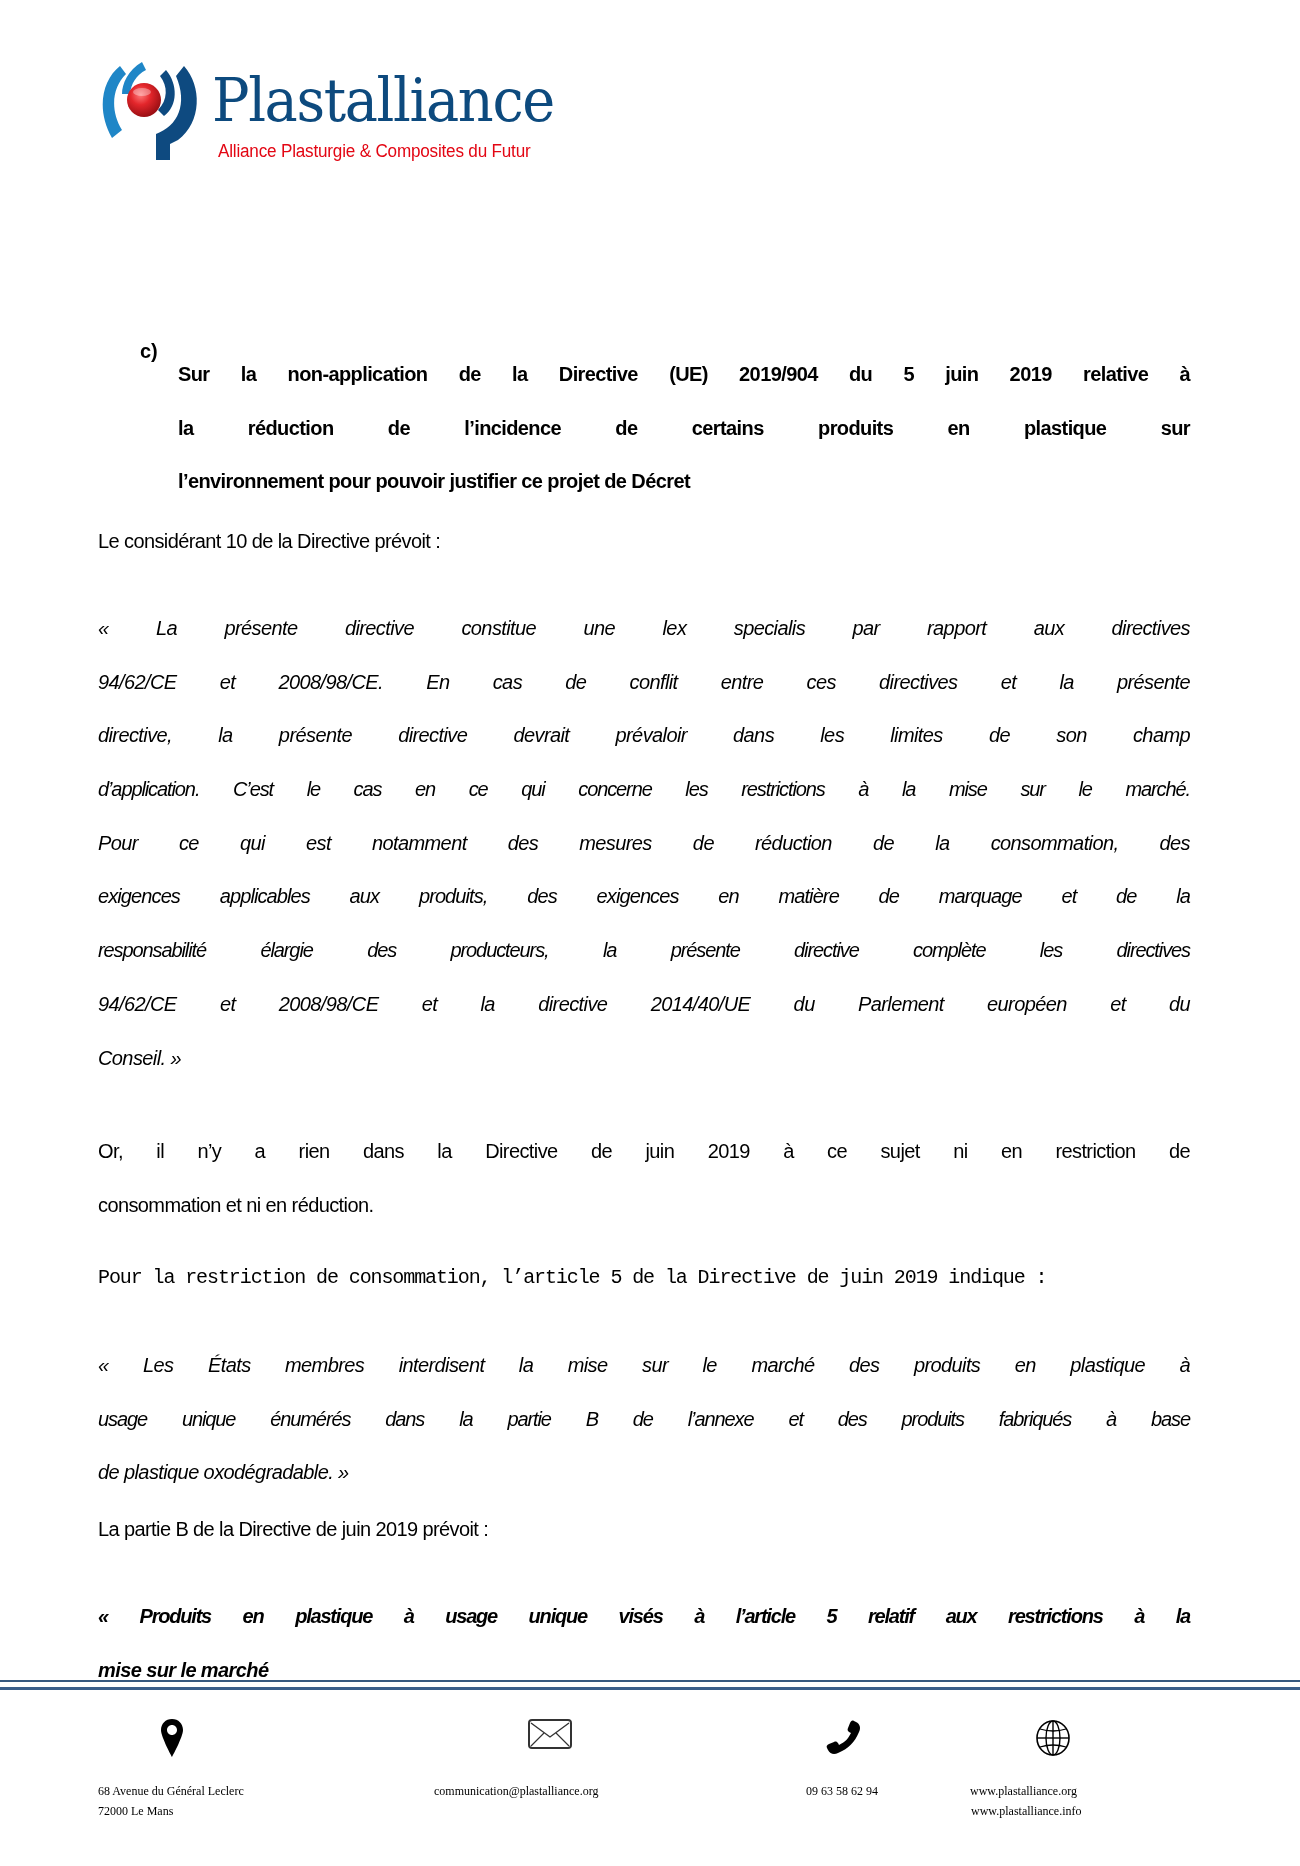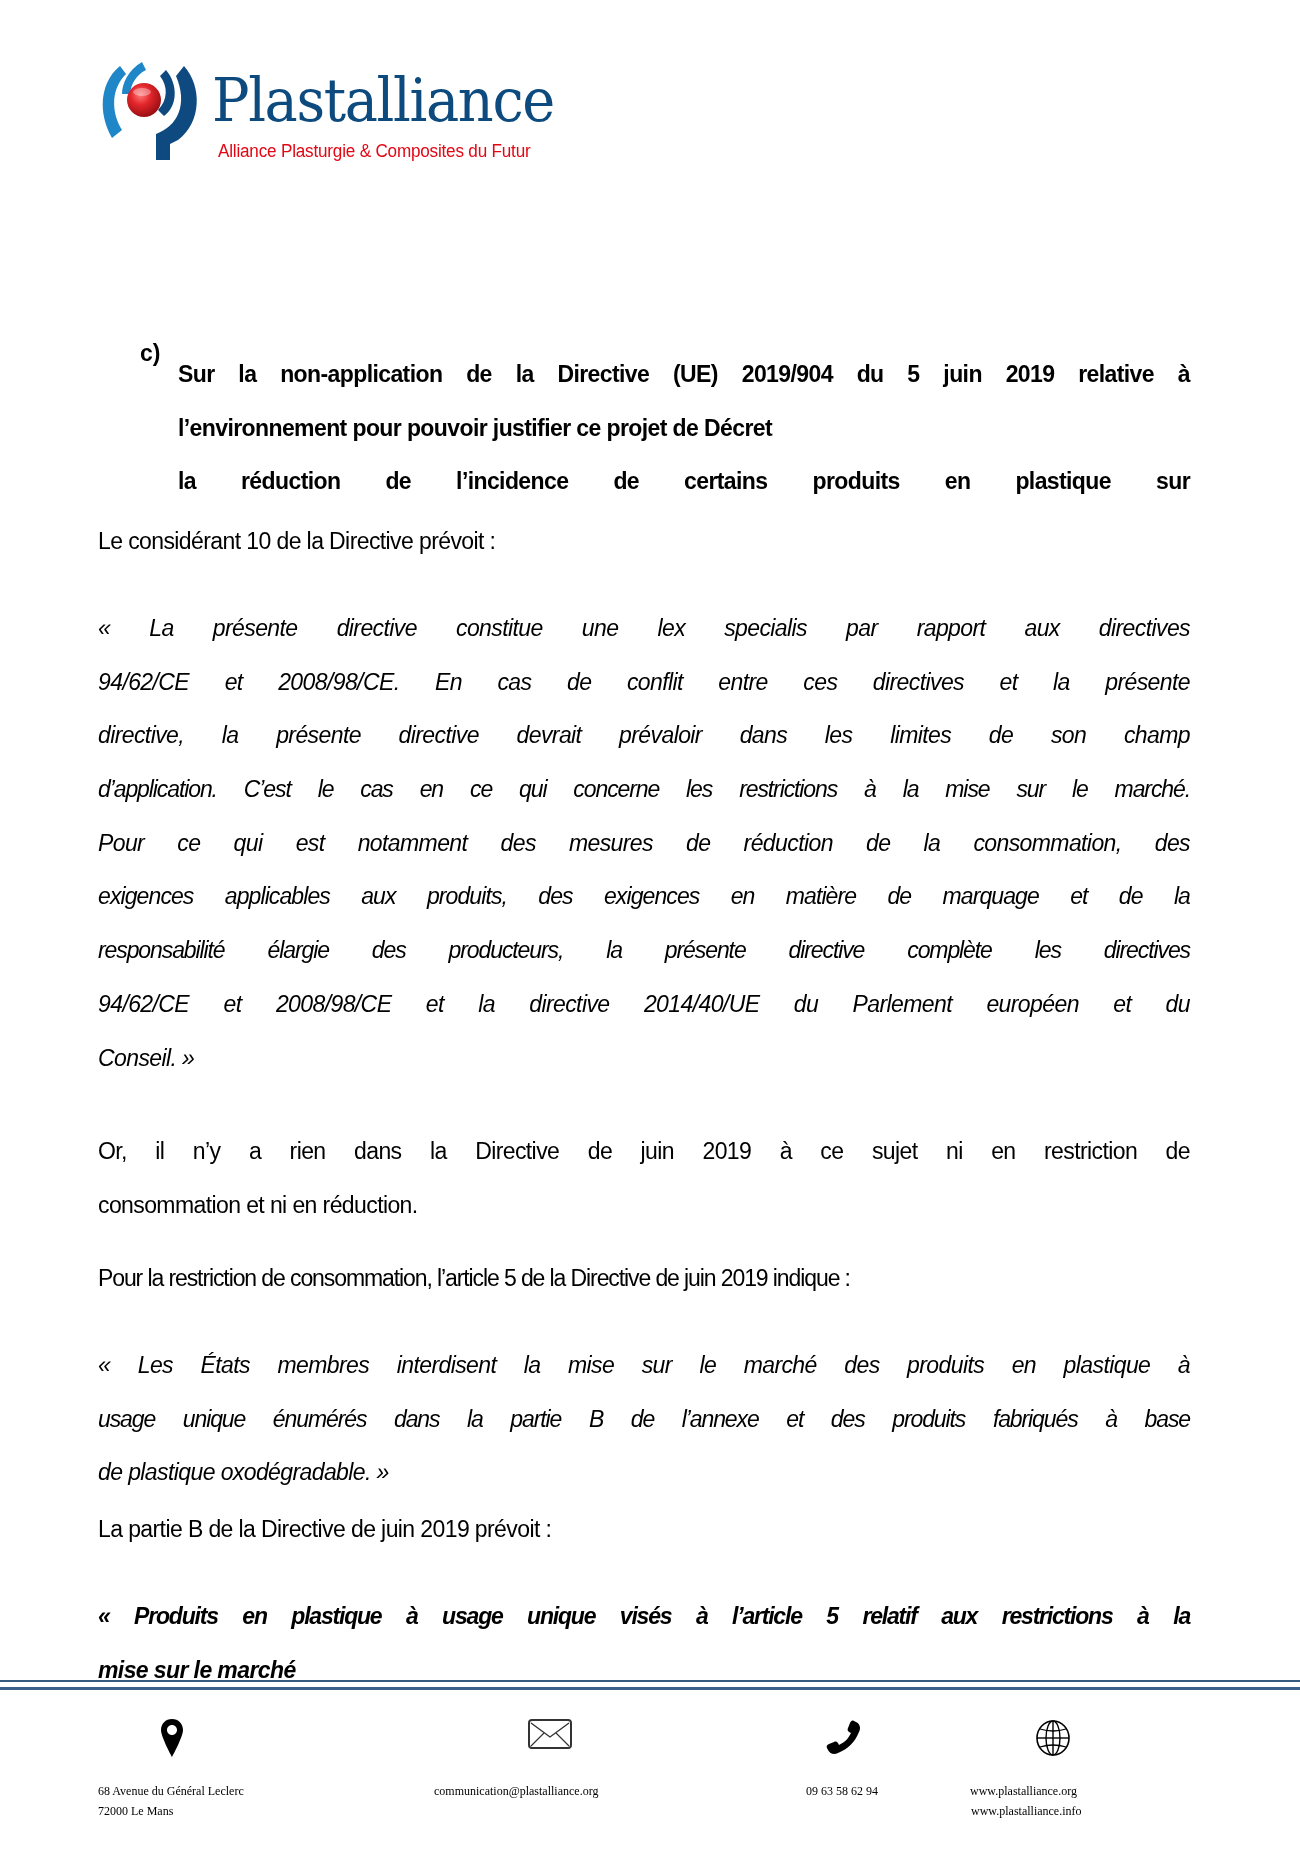--- a/index.html
+++ b/index.html
@@ -18,21 +18,21 @@
   .tagline {
     position: absolute; left: 120px; top: 80px;
     font-family: "Liberation Sans", sans-serif; font-size: 18px; line-height: 22px;
     color: #e30613; white-space: nowrap; letter-spacing: -0.2px;
     transform: scaleX(0.95); transform-origin: left top;
   }
 
   
   .txt {
     position: absolute; left: 98px; width: 1092px;
-    font-family: "Liberation Sans", sans-serif; font-size: 23px; color: #000;
+    font-family: "Liberation Sans", sans-serif; font-size: 20px; color: #000;
   }
   .line {
     display: block; height: 38.7px; line-height: 38.7px;
     text-align: justify; text-align-last: justify; white-space: nowrap;
     overflow: visible;
     margin-top: 15px;
   }
   .line.last { text-align-last: left; }
   .line.solo { text-align: left; text-align-last: left; }
 
@@ -78,22 +78,22 @@
       <ellipse cx="44" cy="32" rx="9" ry="4" fill="#ffffff" opacity="0.35"></ellipse>
     </svg>
     <div class="wordmark">Plastalliance</div>
     <div class="tagline">Alliance Plasturgie &amp; Composites du Futur</div>
   </div>
 
   <div class="txt heading" style="top:340px;">
     <span class="marker">c)</span>
     <div class="htext bold cond">
       <span class="line">Sur la non-application de la Directive (UE) 2019/904 du 5 juin 2019 relative à</span>
+      <span class="line">la réduction de l’incidence de certains produits en plastique sur</span>
       <span class="line last">l’environnement pour pouvoir justifier ce projet de Décret</span>
-      <span class="line">la réduction de l’incidence de certains produits en plastique sur</span>
     </div>
   </div>
 
   <div class="txt cond" style="top:507px;">
     <span class="line solo">Le considérant 10 de la Directive prévoit :</span>
   </div>
 
   <div class="txt ital cond" style="top:594px;">
     <span class="line">« La présente directive constitue une lex specialis par rapport aux directives</span>
     <span class="line">94/62/CE et 2008/98/CE. En cas de conflit entre ces directives et la présente</span>
@@ -105,21 +105,21 @@
     <span class="line">94/62/CE et 2008/98/CE et la directive 2014/40/UE du Parlement européen et du</span>
     <span class="line last">Conseil. »</span>
   </div>
 
 
   <div class="txt cond" style="top:1117px;">
     <span class="line">Or, il n’y a rien dans la Directive de juin 2019 à ce sujet ni en restriction de</span>
     <span class="line last">consommation et ni en réduction.</span>
   </div>
 
-  <div class="txt cond" style="top:1244px;">
+  <div class="txt cond" style="top:1244px;font-family:Liberation Mono, monospace;">
     <span class="line solo" style="letter-spacing:-1.1px;">Pour la restriction de consommation, l’article 5 de la Directive de juin 2019 indique :</span>
   </div>
 
   <div class="txt ital cond" style="top:1331px;">
     <span class="line">« Les États membres interdisent la mise sur le marché des produits en plastique à</span>
     <span class="line" style="letter-spacing:-1.1px;">usage unique énumérés dans la partie B de l’annexe et des produits fabriqués à base</span>
     <span class="line last">de plastique oxodégradable. »</span>
   </div>
 
   <div class="txt cond" style="top:1495px;">

